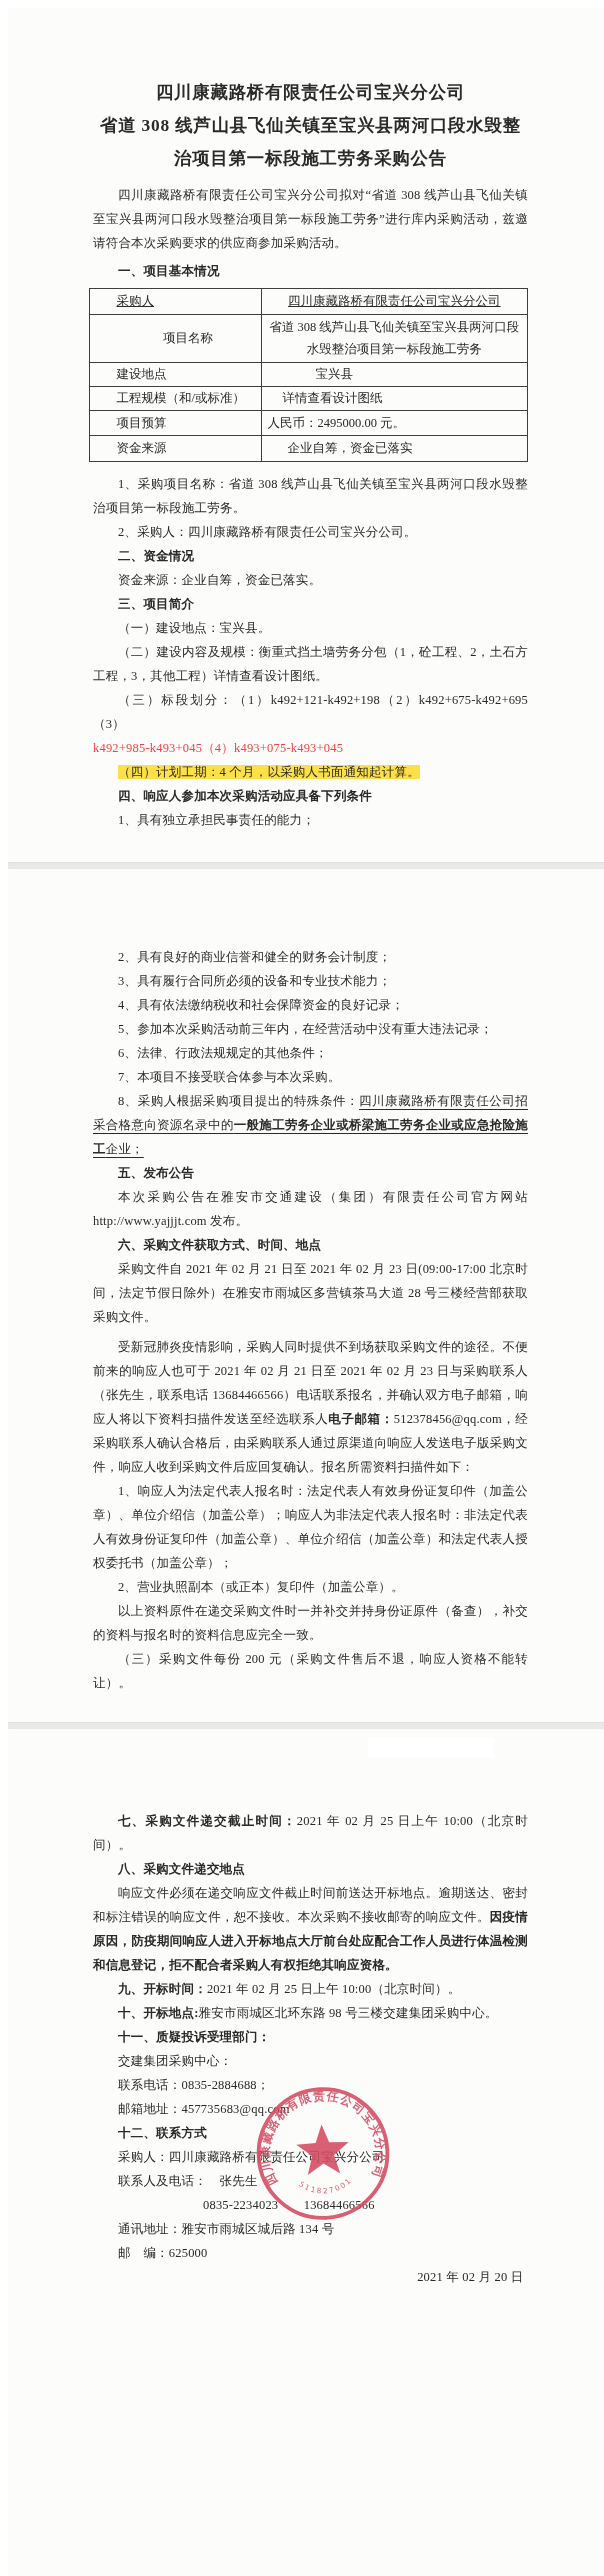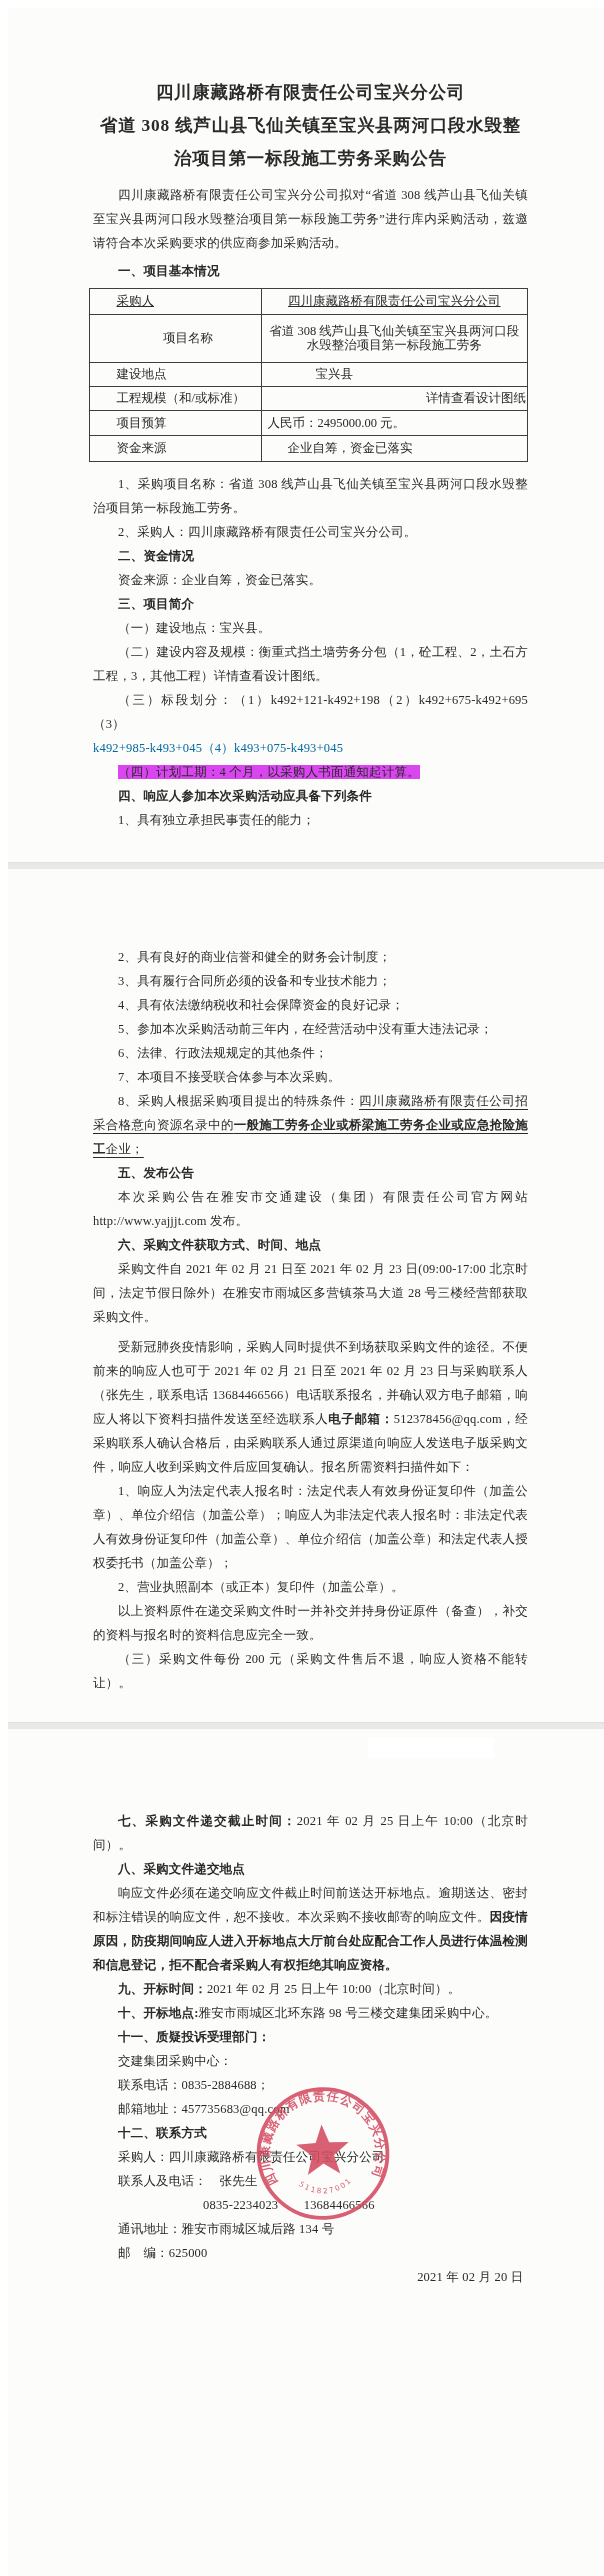--- a/index.html
+++ b/index.html
@@ -17,39 +17,39 @@
          box-shadow:0 0.8px 1.5px rgba(0,0,0,0.06) inset; }
   #gap-1 { top:854px; }
   #gap-2 { top:1714px; }
   .inner { padding-left:85px; padding-right:85px; }
   p { margin:0; font-size:12.5px; line-height:24px; text-align:justify;
       letter-spacing:0.2px; }
   .ind { text-indent:2em; }
   .ind-deep { text-indent:8.8em; }
   .b { font-weight:bold; }
   .u { text-decoration:underline; text-underline-offset:3.8px; text-decoration-thickness:1.1px; }
-  .faded { color:#0369a1; }
-  .hl { background:#d946ef; }
+  .faded { color:#ef4444; }
+  .hl { background:#fde047; }
   .doc-title { text-align:center; font-weight:bold; font-size:17.4px; line-height:33px;
                text-indent:0; letter-spacing:0.8px; }
   #title-block { padding-top:68px; margin-bottom:7.6px; }
   .sp { height:4.5px; }
   
   table.info { border-collapse:collapse; margin:4.5px 0 10.6px -4.5px; table-layout:fixed; }
   table.info td { border:1.5px solid #3e3e3e; font-size:12.5px; vertical-align:middle;
                   padding-top:0; padding-bottom:0; }
   td.lbl { width:173px; padding-left:27px; }
   td.val { width:262px; }
   tr.r1 td { height:25px;text-decoration:underline; }  tr.r2 td { height:47px;text-align:center; }
   tr.r3 td { height:23.4px; }  tr.r4 td { height:23.4px; }
   tr.r5 td { height:23.4px; }  tr.r6 td { height:25px; }
   .v-center { text-align:center; }
-  .v-name { padding:1.5px 7.6px; line-height:14px; text-align:justify; }
+  .v-name { padding:1.5px 7.6px; line-height:22px; text-align:justify; }
   .v-place { padding-left:54px; }
-  .v-scale { padding-left:21px;text-align:right; }
+  .v-scale { padding-left:21px; }
   .v-budget { padding-left:6px; }
   .v-fund { padding-left:26px; }
   .mt8 { margin-top:6px; }
   .date-line { text-align:right; padding-right:4.5px; }
   
   #stamp { position:absolute; left:246px; top:2075px; width:138px; height:141px;
            opacity:0.87; transform:rotate(-3deg); pointer-events:none; }
   .bright-patch { position:absolute; left:445px; top:1728px; width:126px; height:21px;
                   background:#ffffff; }
   .sheet::after { content:""; position:absolute; left:0; bottom:0; width:100%; height:7.6px;

